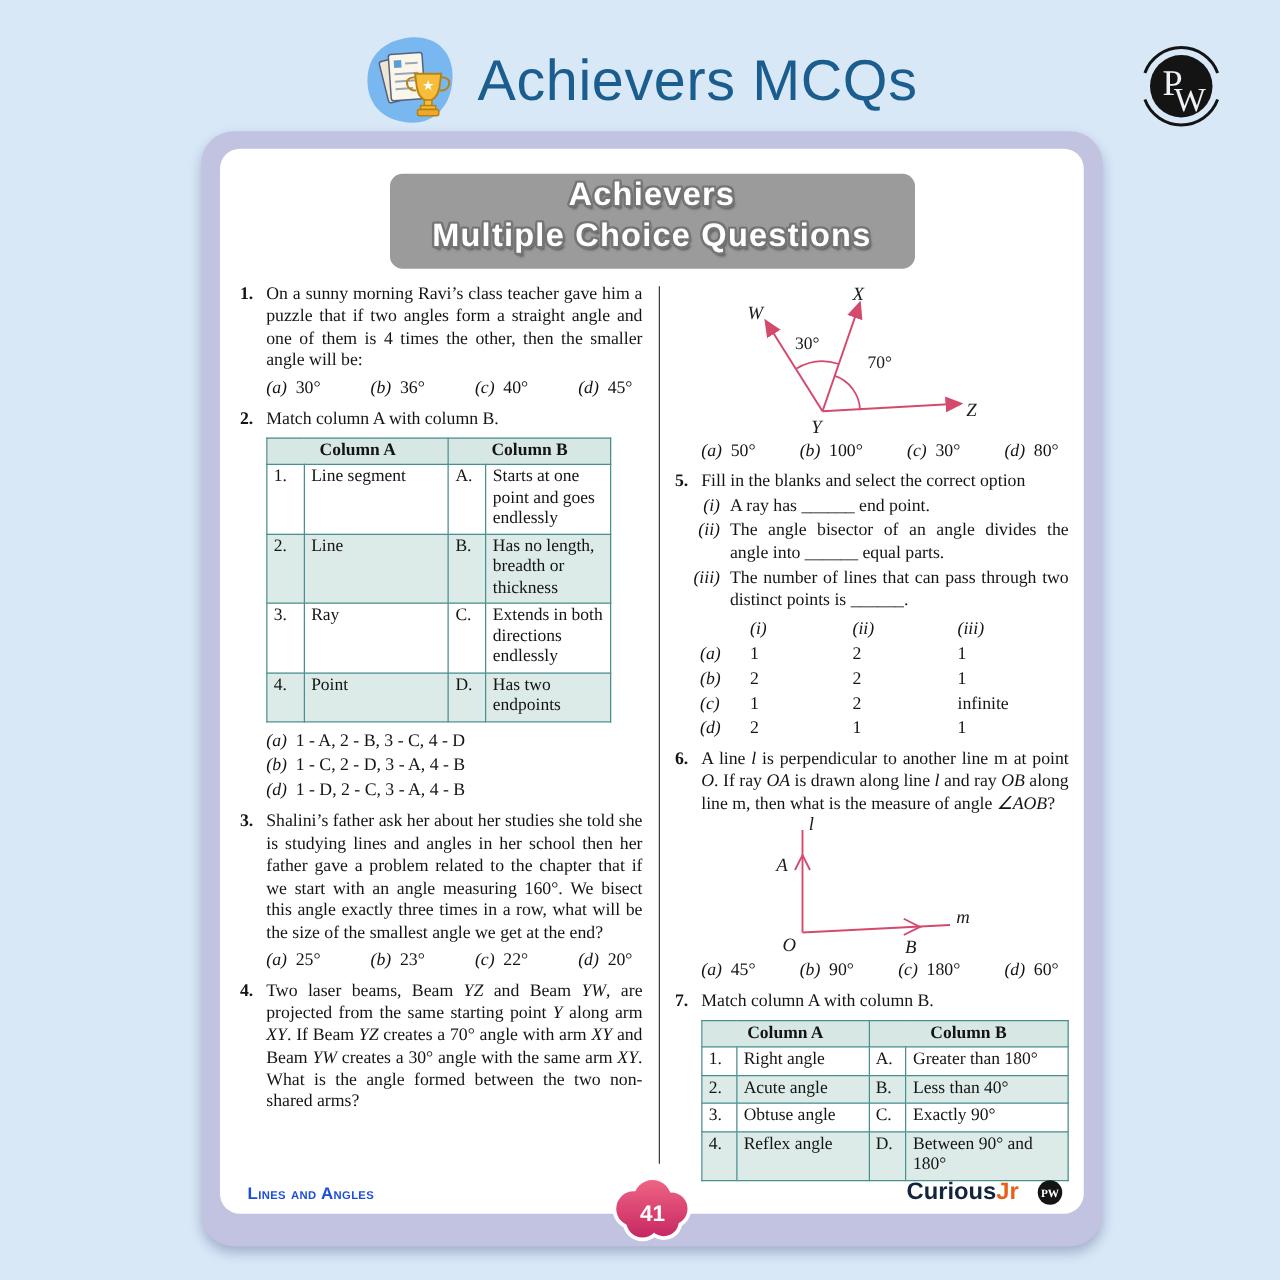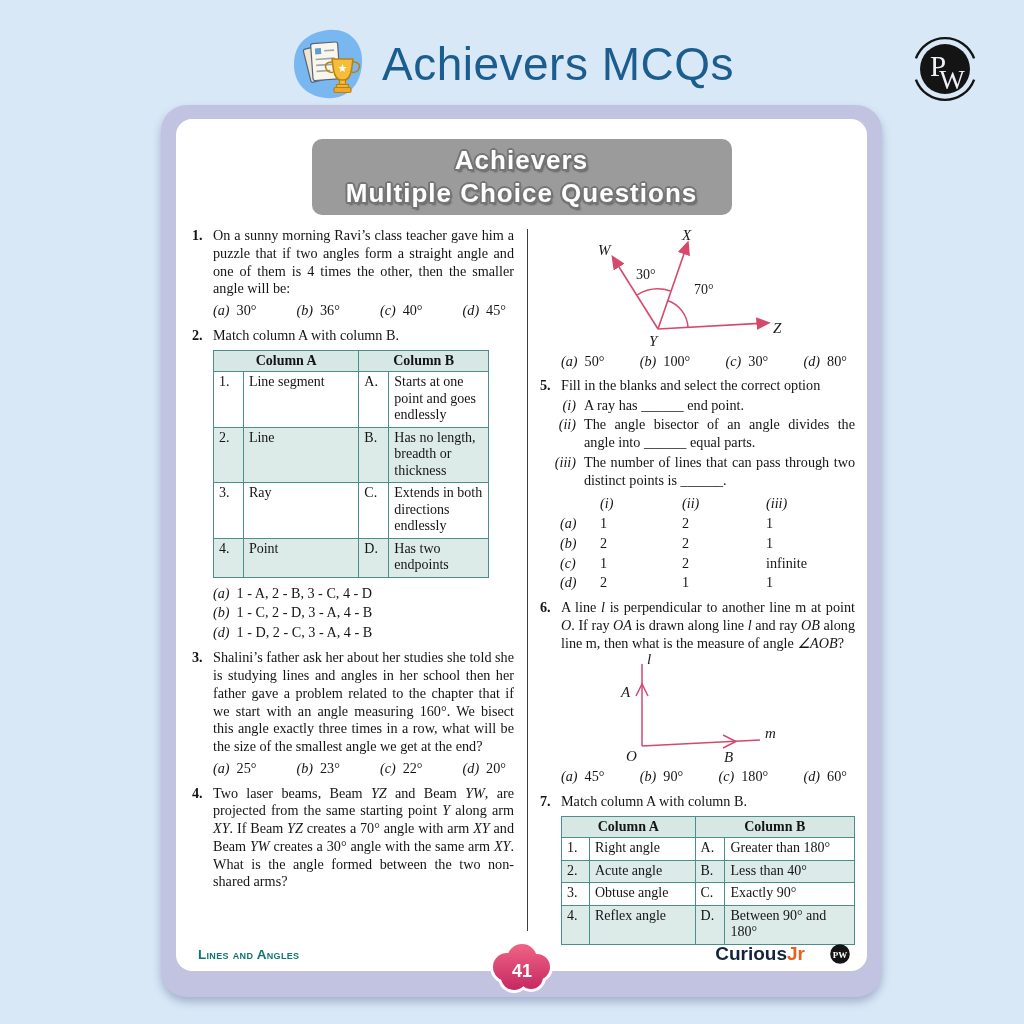--- a/index.html
+++ b/index.html
@@ -9,21 +9,21 @@
   
   .app-header { position:absolute; top:26px; left:0; width:100%; display:flex; align-items:center; justify-content:center; gap:16px; }
   .app-title { font-family:"Liberation Sans", sans-serif; font-weight:normal; font-size:46px; color:#1a5d8e; letter-spacing:0.5px; }
   .pw-logo { position:absolute; top:34px; right:44px; width:70px; height:70px; }
 
   
   .card { position:absolute; left:161px; top:105px; width:721px; height:892px; background:#c2c3e0; border-radius:26px; box-shadow:0 5px 9px rgba(90,95,140,.4); }
   .sheet { position:absolute; left:15px; top:14px; right:15px; bottom:26px; background:#ffffff; border-radius:16px; }
 
   
-  .banner { width:420px; height:76px; margin:20px auto 12px auto; background:#9b9b9b; border-radius:10px; display:flex; flex-direction:column; align-items:center; justify-content:center; }
+  .banner { width:420px; height:76px; margin:20px auto 12px auto; background:#9b9b9b; border-radius:10px; display:flex; flex-direction:column; align-items:center; }
   .banner div { font-family:"Liberation Sans", sans-serif; font-weight:bold; font-size:26px; line-height:33px; color:#ffffff; letter-spacing:1px;
     text-shadow:2px 0 0 #757575,-2px 0 0 #757575,0 2px 0 #757575,0 -2px 0 #757575,1.5px 1.5px 0 #757575,-1.5px -1.5px 0 #757575,1.5px -1.5px 0 #757575,-1.5px 1.5px 0 #757575,2px 3px 2px #5c5c5c; }
 
   
   .content { display:flex; padding:0 13px 0 16px; position:relative; min-height:700px; font-size:14.2px; line-height:1.25; color:#141414; }
   .col-left { width:322px; flex:none; }
   .divider { position:absolute; left:351px; top:2px; height:702px; width:1px; background:#3c3c3c; }
   .col-right { flex:1; margin-left:26px; }
 
   .q { margin-bottom:7px; }
@@ -55,22 +55,22 @@
   .grid5 .gh { font-style:italic; }
   .grid5 .gl { font-style:italic; }
 
   
   .diag { display:block; }
   .diag text { font-family:"Liberation Serif", serif; fill:#1a1a1a; }
   .diag .it { font-style:italic; }
 
   
   .page-footer { position:absolute; left:22px; right:16px; bottom:5px; height:24px; display:flex; align-items:center; justify-content:space-between; }
-  .chapter { font-family:"Liberation Sans", sans-serif; font-weight:bold; font-size:13.5px; font-variant:small-caps; letter-spacing:0.3px; color:#0f766e; }
-  .brand { display:flex; align-items:flex-start; gap:24px; font-family:"Liberation Sans", sans-serif; font-weight:bold; font-size:19px; }
+  .chapter { font-family:"Liberation Sans", sans-serif; font-weight:bold; font-size:13.5px; font-variant:small-caps; letter-spacing:0.3px; color:#1d4ed8; }
+  .brand { display:flex; align-items:flex-start; gap:14px; font-family:"Liberation Sans", sans-serif; font-weight:bold; font-size:19px; }
   .brand .cur { color:#14243d; } .brand .jr { color:#e8611a; }
   .badge { position:absolute; left:50%; bottom:1px; transform:translateX(-50%); width:74px; height:60px; z-index:5; }
 </style>
 </head>
 <body>
 
 <div class="app-header">
   <svg width="76" height="76" viewBox="0 0 76 76">
     <path d="M38,4 C58,2 73,15 72,37 C71,59 57,74 36,72 C15,70 3,56 4,36 C5,16 20,6 38,4 Z" fill="#79b7f0"></path>
     <g transform="rotate(-14 30 38)">

